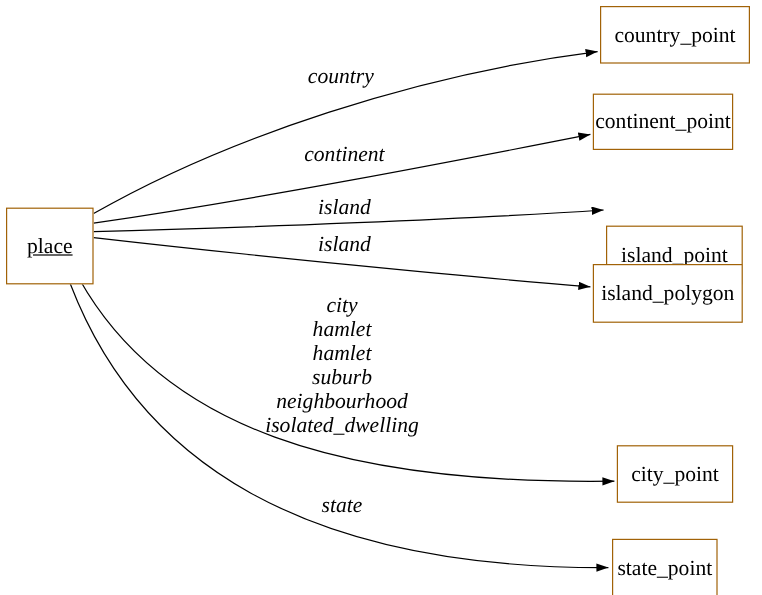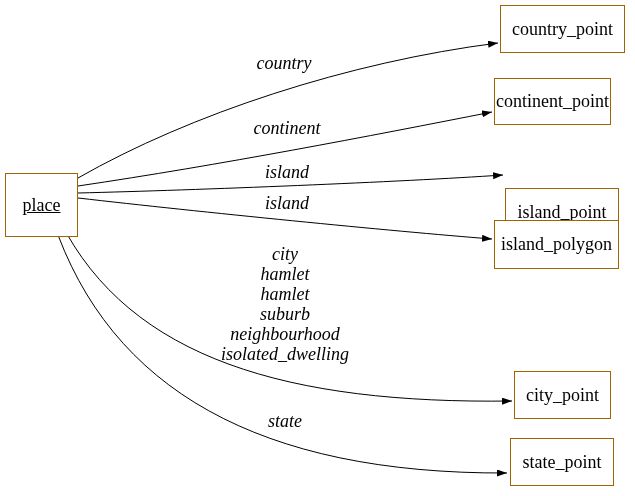--- a/index.html
+++ b/index.html
@@ -86,21 +86,21 @@
   </div>
 
   <div class="node" style="left:494px; top:220px; width:125px; height:49px;">
     <span>island_polygon</span>
   </div>
 
   <div class="node" style="left:514px; top:371px; width:97px; height:48px;">
     <span>city_point</span>
   </div>
 
-  <div class="node" style="left:510px; top:438px; width:104px; height:48px;">
+  <div class="node" style="left:510px; top:449px; width:88px; height:48px;">
     <span>state_point</span>
   </div>
 
   <div class="edge-label" style="left:284px; top:63px;">country</div>
   <div class="edge-label" style="left:287px; top:128px;">continent</div>
   <div class="edge-label" style="left:287px; top:172px;">island</div>
   <div class="edge-label" style="left:287px; top:203px;">island</div>
 
   <div class="edge-label multiline" style="left:285px; top:304px;">
     <div>city</div>

